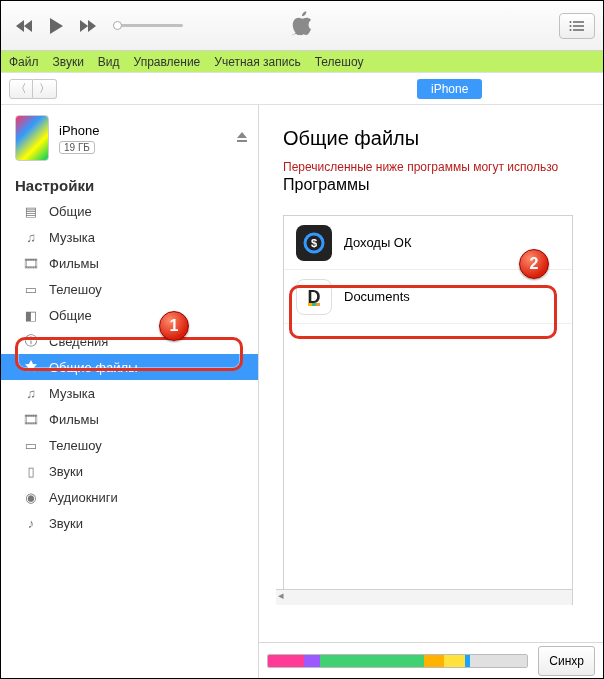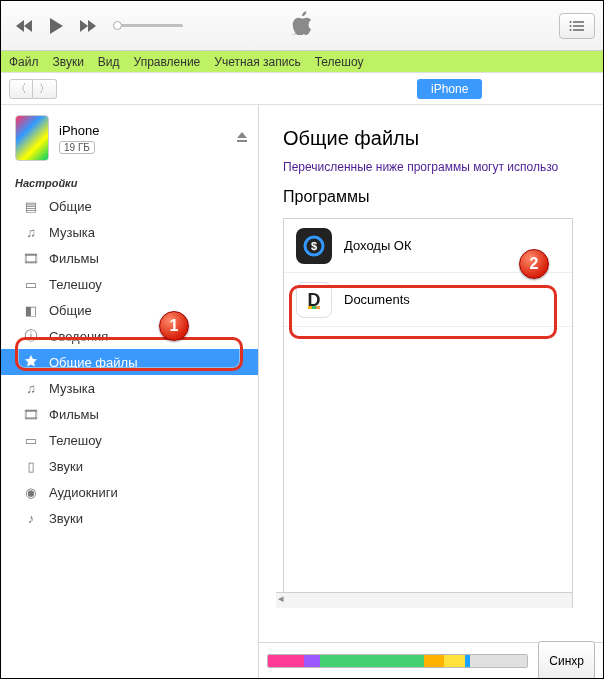--- a/index.html
+++ b/index.html
@@ -32,52 +32,52 @@
   .sidebar { width: 258px; border-right: 1px solid #d8d8d8; background: #fff; overflow: hidden; display: flex; flex-direction: column; }
   .content { flex: 1; background: #fff; position: relative; overflow: hidden; }
 
   
   .dev-head { display: flex; align-items: center; padding: 10px 10px 10px 14px; }
   .dev-thumb { width: 34px; height: 46px; border-radius: 4px; background: linear-gradient(135deg,#f36,#39f,#ff0,#0c6); border: 1px solid #ccc; }
   .dev-info { margin-left: 10px; font-size: 13px; }
   .dev-cap { display: inline-block; margin-top: 3px; font-size: 10px; border: 1px solid #bbb; border-radius: 3px; padding: 0 4px; color: #555; }
   .eject { margin-left: auto; color: #888; }
 
-  .sec-title { font-size: 11px; font-weight: bold; color: #333; padding: 6px 14px 4px; font-style: italic; }
+  .sec-title { font-size: 15px; font-weight: bold; color: #333; padding: 6px 14px 4px; }
   .s-item { display: flex; align-items: center; height: 26px; padding: 0 14px 0 22px; font-size: 13px; color: #333; gap: 10px; cursor: default; }
   .s-item.sel { background: #3b99fc; color: #fff; }
   .s-item .ico { width: 16px; display: flex; justify-content: center; color: #777; }
   .s-item.sel .ico { color: #fff; }
 
   
   .anno-red { border: 3px solid #e03020; border-radius: 10px; box-shadow: inset 0 0 0 1px rgba(255,255,255,.4); }
   .anno-sidebar { position: absolute; pointer-events: none; }
   .badge { position: absolute; width: 30px; height: 30px; border-radius: 50%; background: radial-gradient(circle at 35% 30%, #ff8a6a, #d81f0a 70%); color: #fff; display: flex; align-items: center; justify-content: center; font-weight: bold; font-size: 16px; border: 1px solid #900; box-shadow: 0 1px 2px rgba(0,0,0,.4); }
 
   
   .c-pad { padding: 22px 0 0 24px; }
   .h1 { font-size: 20px; margin-bottom: 10px; }
-  .sub { font-size: 12px; color: #4c1d95; margin-bottom: 14px; white-space: nowrap; }
-  .h2 { font-size: 16px; margin-bottom: 12px; }
+  .sub { font-size: 12px; color: #b91c1c; margin-bottom: 2px; white-space: nowrap; }
+  .h2 { font-size: 16px; margin-bottom: 21px; }
   .apps-box { border: 1px solid #d0d0d0; width: 290px; height: 390px; background: #fff; position: relative; }
   .app-row { display: flex; align-items: center; height: 54px; padding: 0 12px; gap: 12px; font-size: 13px; border-bottom: 1px solid #eee; }
   .app-row.sel-row { position: relative; }
   .app-ico { width: 36px; height: 36px; border-radius: 8px; display: flex; align-items: center; justify-content: center; font-weight: bold; color: #fff; }
   .ico-dohody { background: #222; }
   .ico-docs { background: #fff; border: 1px solid #ddd; }
   .ico-eboox { background: #e9413c; }
   .ico-vsco { background: #fff; border: 1px solid #ccc; }
   .apps-scroll { position: absolute; left: -8px; bottom: -1px; right: 0; height: 16px; border-top: 1px solid #d0d0d0; background: #f4f4f4; }
   .apps-scroll::before { content: "◂"; position: absolute; left: 2px; top: -1px; font-size: 11px; color: #888; }
 
   
   .bottom { position: absolute; bottom: 0; left: 258px; right: 0; height: 36px; border-top: 1px solid #d8d8d8; display: flex; align-items: center; padding: 0 8px; gap: 10px; background: #fff; }
   .storage { flex: 1; height: 14px; border: 1px solid #bbb; border-radius: 2px; overflow: hidden; display: flex; }
   .seg { height: 100%; }
-  .sync-btn { height: 39px; border: 1px solid #bbb; border-radius: 3px; background: linear-gradient(#fff,#eee); font-size: 12px; padding: 0 10px; }
+  .sync-btn { height: 30px; border: 1px solid #bbb; border-radius: 3px; background: linear-gradient(#fff,#eee); font-size: 12px; padding: 0 10px; }
 </style>
 </head>
 <body>
 
 <div class="topbar">
   <div class="play-ctrls">
     <div class="pc-btn">
         <svg width="18" height="14" viewBox="0 0 18 14">
           <path d="M9 7 L17 1 V13 Z M1 7 L9 1 V13 Z" fill="#666"></path>
         </svg>

